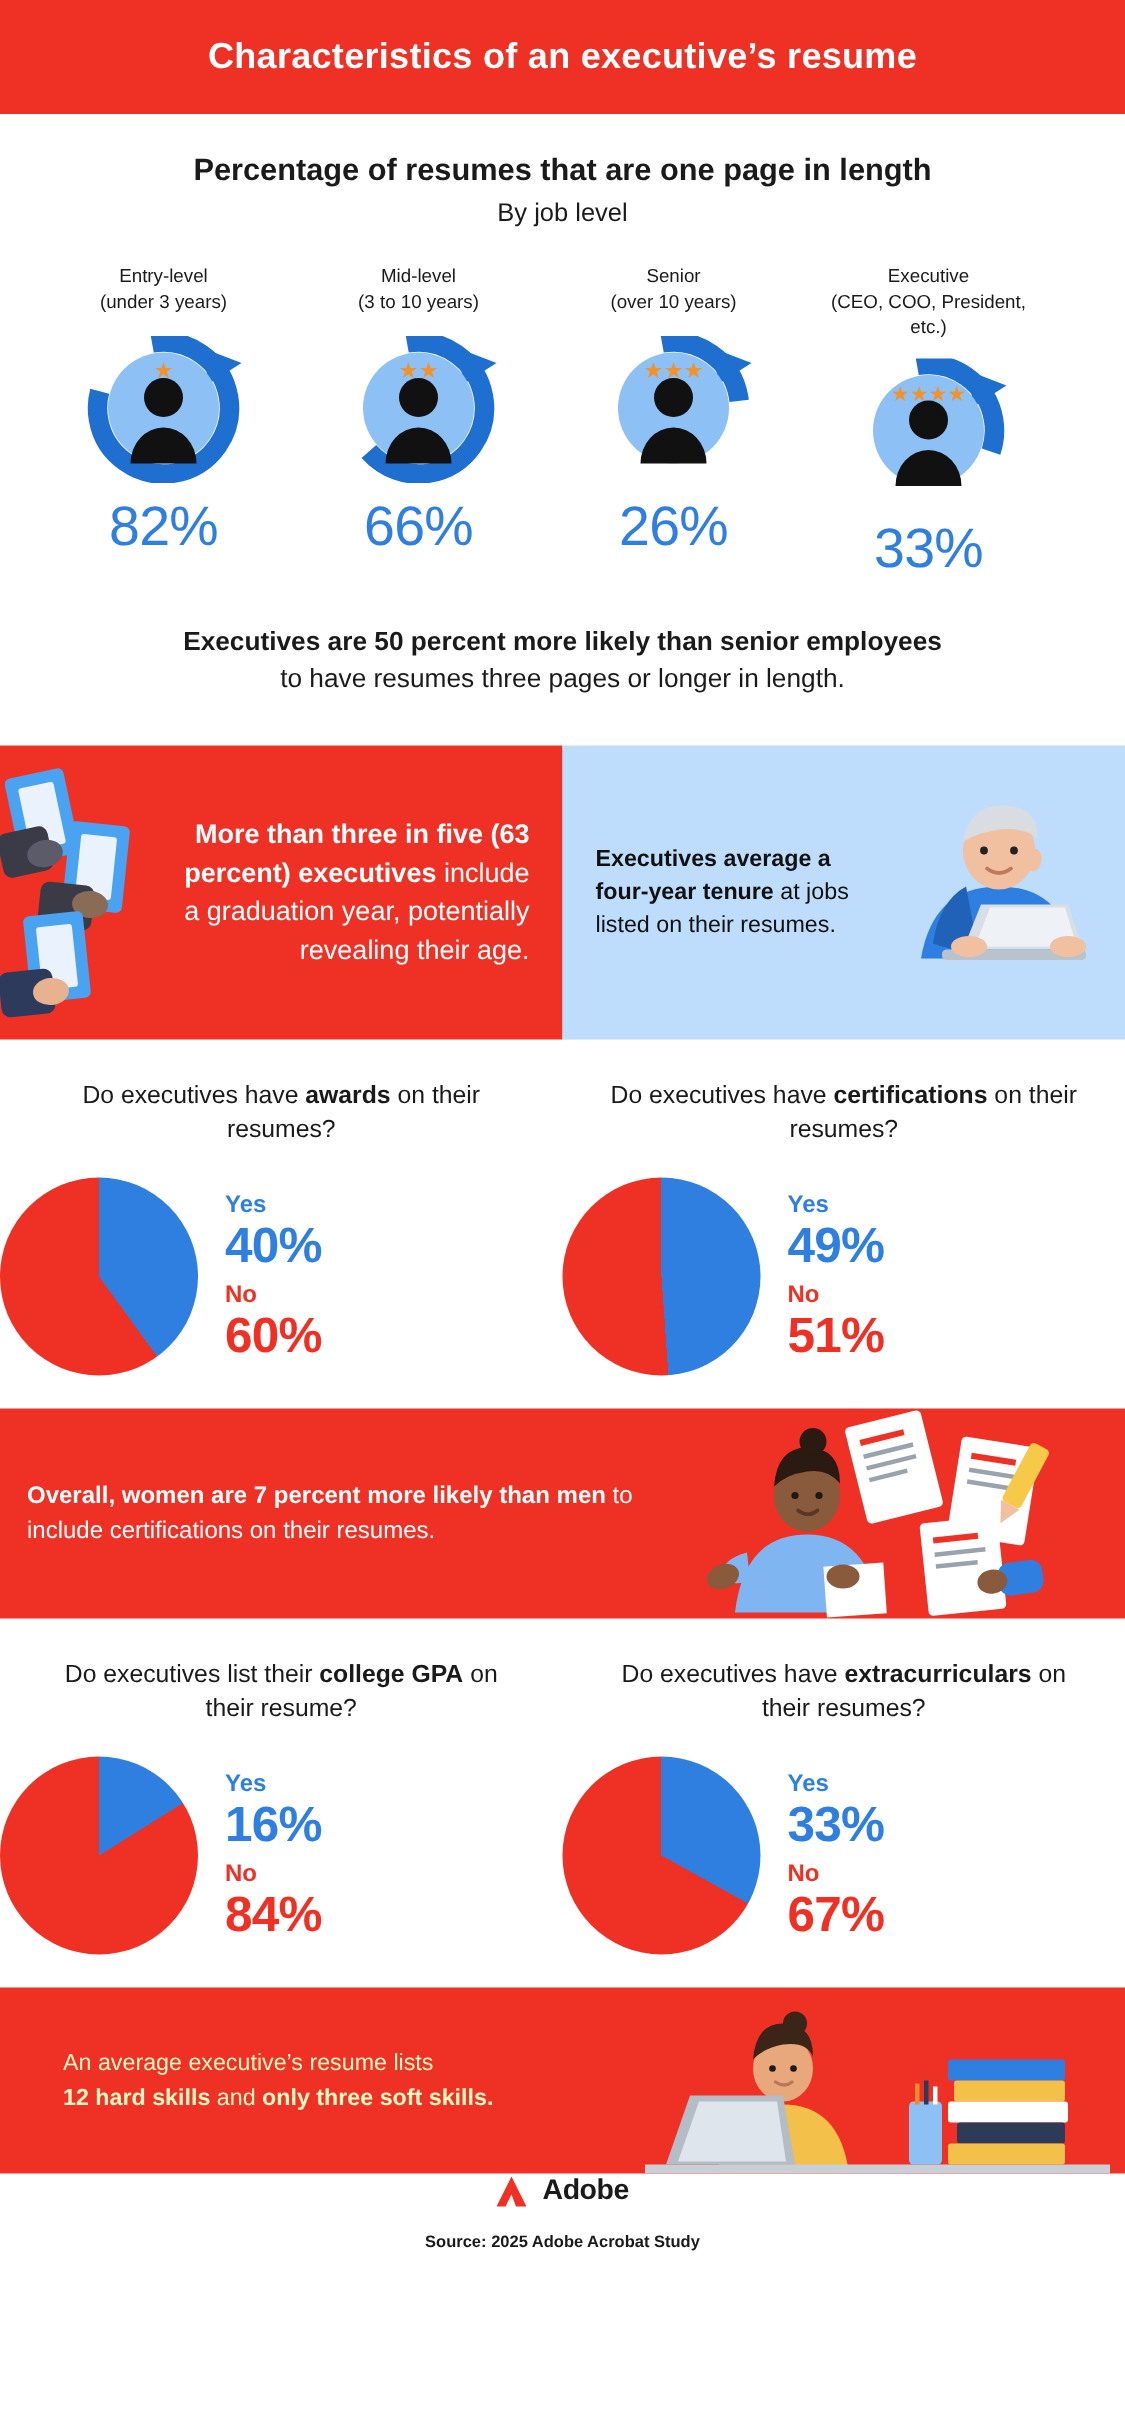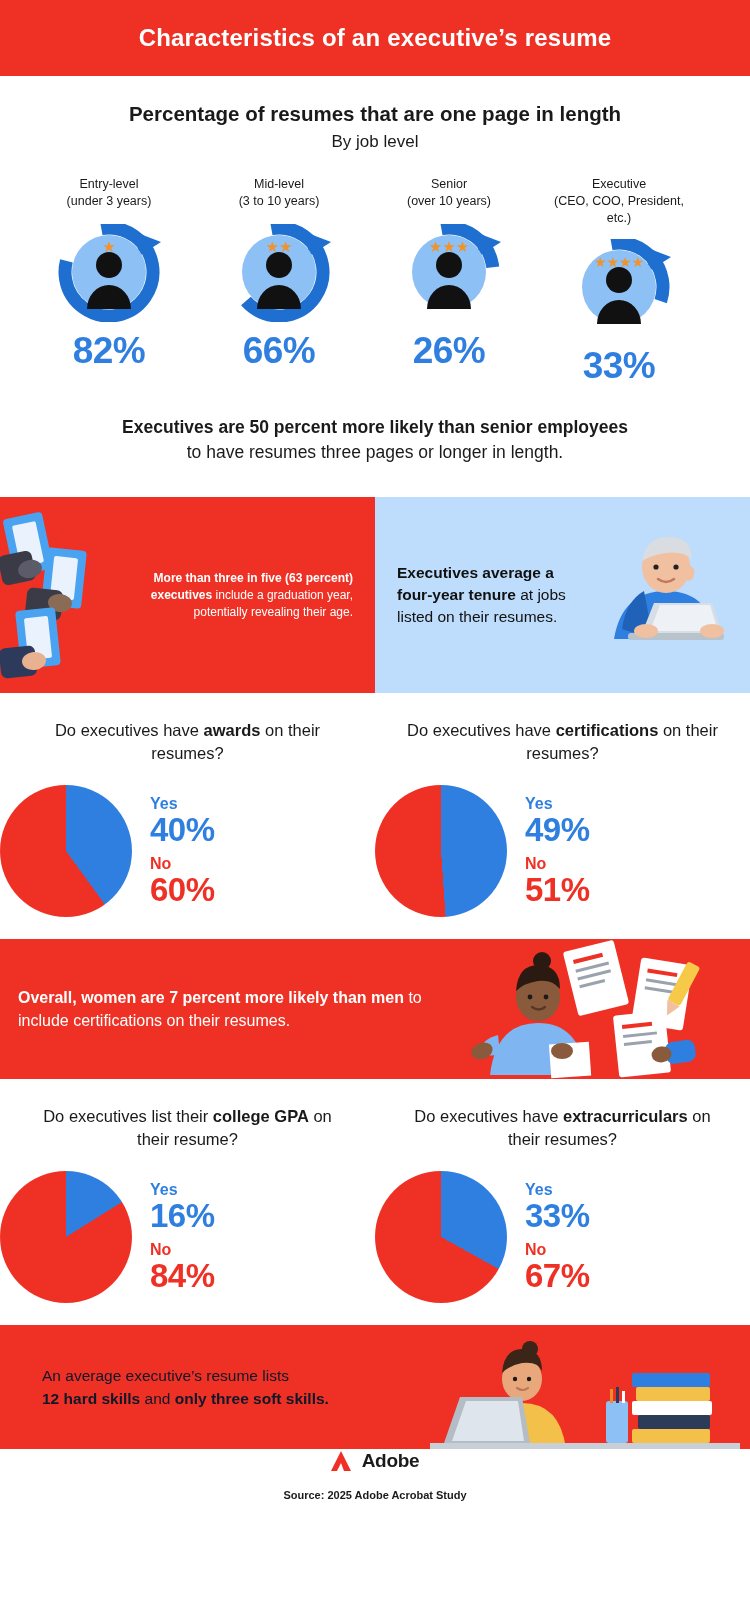--- a/index.html
+++ b/index.html
@@ -30,38 +30,38 @@
 
   .joblevels {
     display:flex; 
     padding:24px 34px 0 34px;
     gap:20px;
   }
   .jl { width:150px; text-align:center; }
   .jl-label { font-size:12.5px; line-height:1.35; min-height:36px;}
   .jl-figure { margin-top:12px; position:relative; height:98px; }
   .jl-pct {
-    font-size:37px; font-weight:bold; color:#2f7fe0; margin-top:8px;
+    font-size:37px; font-weight:normal; color:#2f7fe0; margin-top:8px;
     letter-spacing:-0.5px;
   }
 
   .callout1 {
     text-align:center; padding:28px 40px 26px 40px; line-height:1.45;
   }
   .callout1 .l1 { font-size:17.5px; font-weight:bold; }
   .callout1 .l2 { font-size:17.5px; font-weight:normal; }
 
   
   .band-split { display:flex; height:196px; }
   .band-red {
     width:375px; background:#ee3124; color:#fff; position:relative;
     display:flex; align-items:center;
   }
   .band-red .txt {
-    margin-left:118px; margin-right:22px; font-size:12px; line-height:1.42;
+    margin-left:118px; margin-right:22px; font-size:18px; line-height:1.42;
     text-align:right;
   }
   .band-red .txt b { font-weight:bold; }
   .band-blue {
     width:375px; background:#bedcfb; color:#111; position:relative;
     display:flex; align-items:center;
   }
   .band-blue .txt {
     margin-left:22px; width:190px; font-size:15.5px; line-height:1.42;
   }
@@ -85,21 +85,21 @@
     background:#ee3124; color:#fff; height:140px; position:relative;
     display:flex; align-items:center;
   }
   .band-red2 .txt {
     margin-left:18px; width:440px; font-size:16px; line-height:1.45;
   }
   .band-red2 .txt b { font-weight:bold; }
 
   
   .band-red3 {
-    background:#ee3124; color:#0f172a; height:124px; position:relative;
+    background:#ee3124; color:#fef9c3; height:124px; position:relative;
     display:flex; align-items:center;
   }
   .band-red3 .txt {
     margin-left:42px; width:330px; font-size:15.5px; line-height:1.5;
   }
   .band-red3 .txt b { font-weight:bold; }
 
   .footer {
     height:52px; display:flex; align-items:center; justify-content:space-between;
     padding:0 14px 0 14px;

